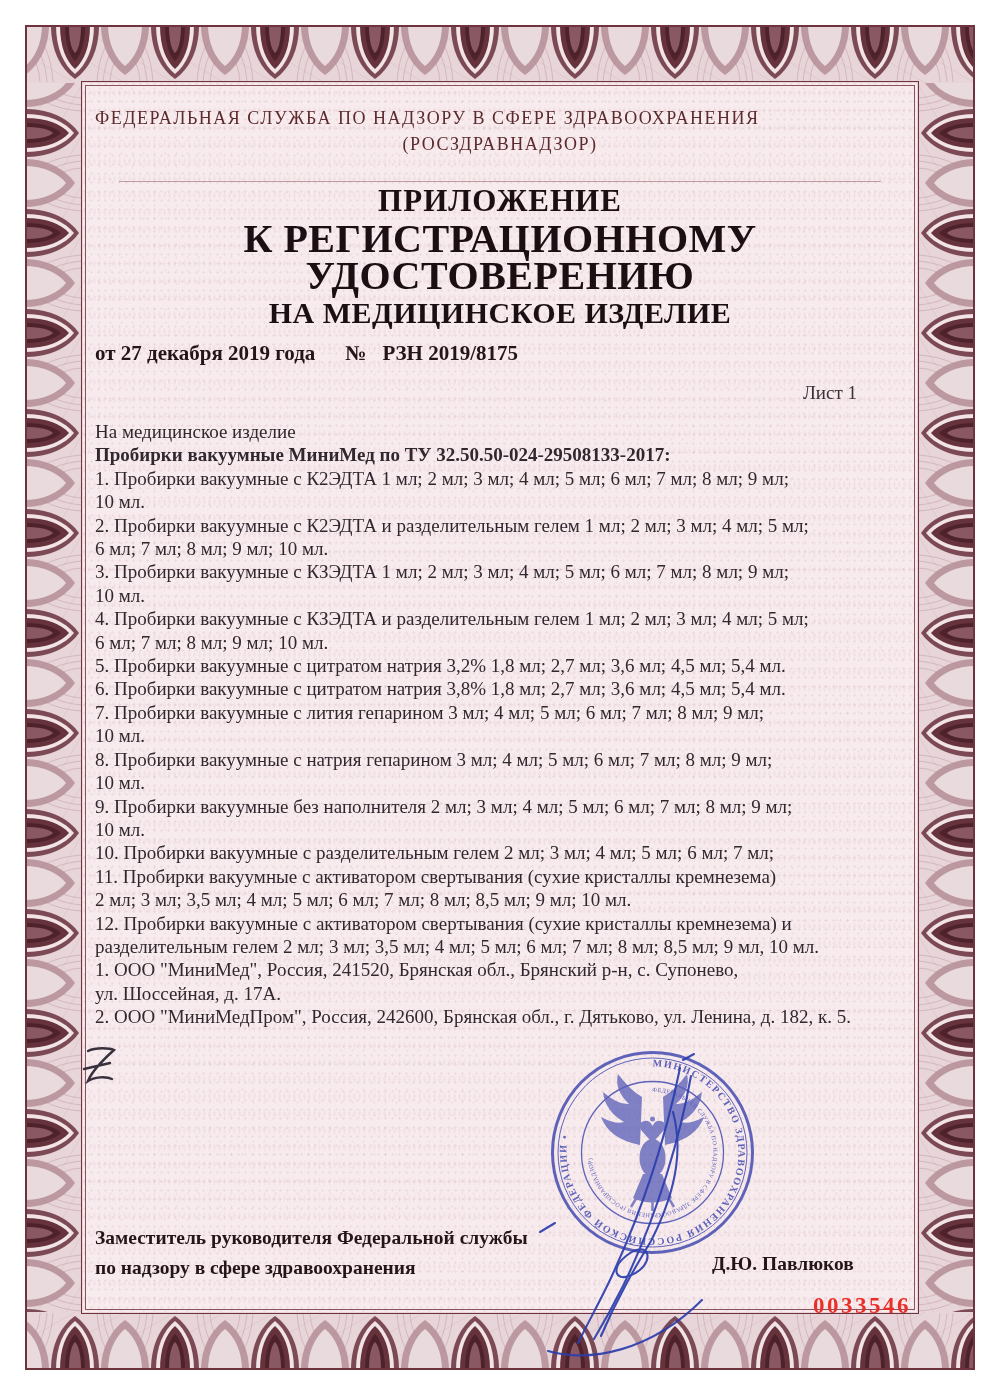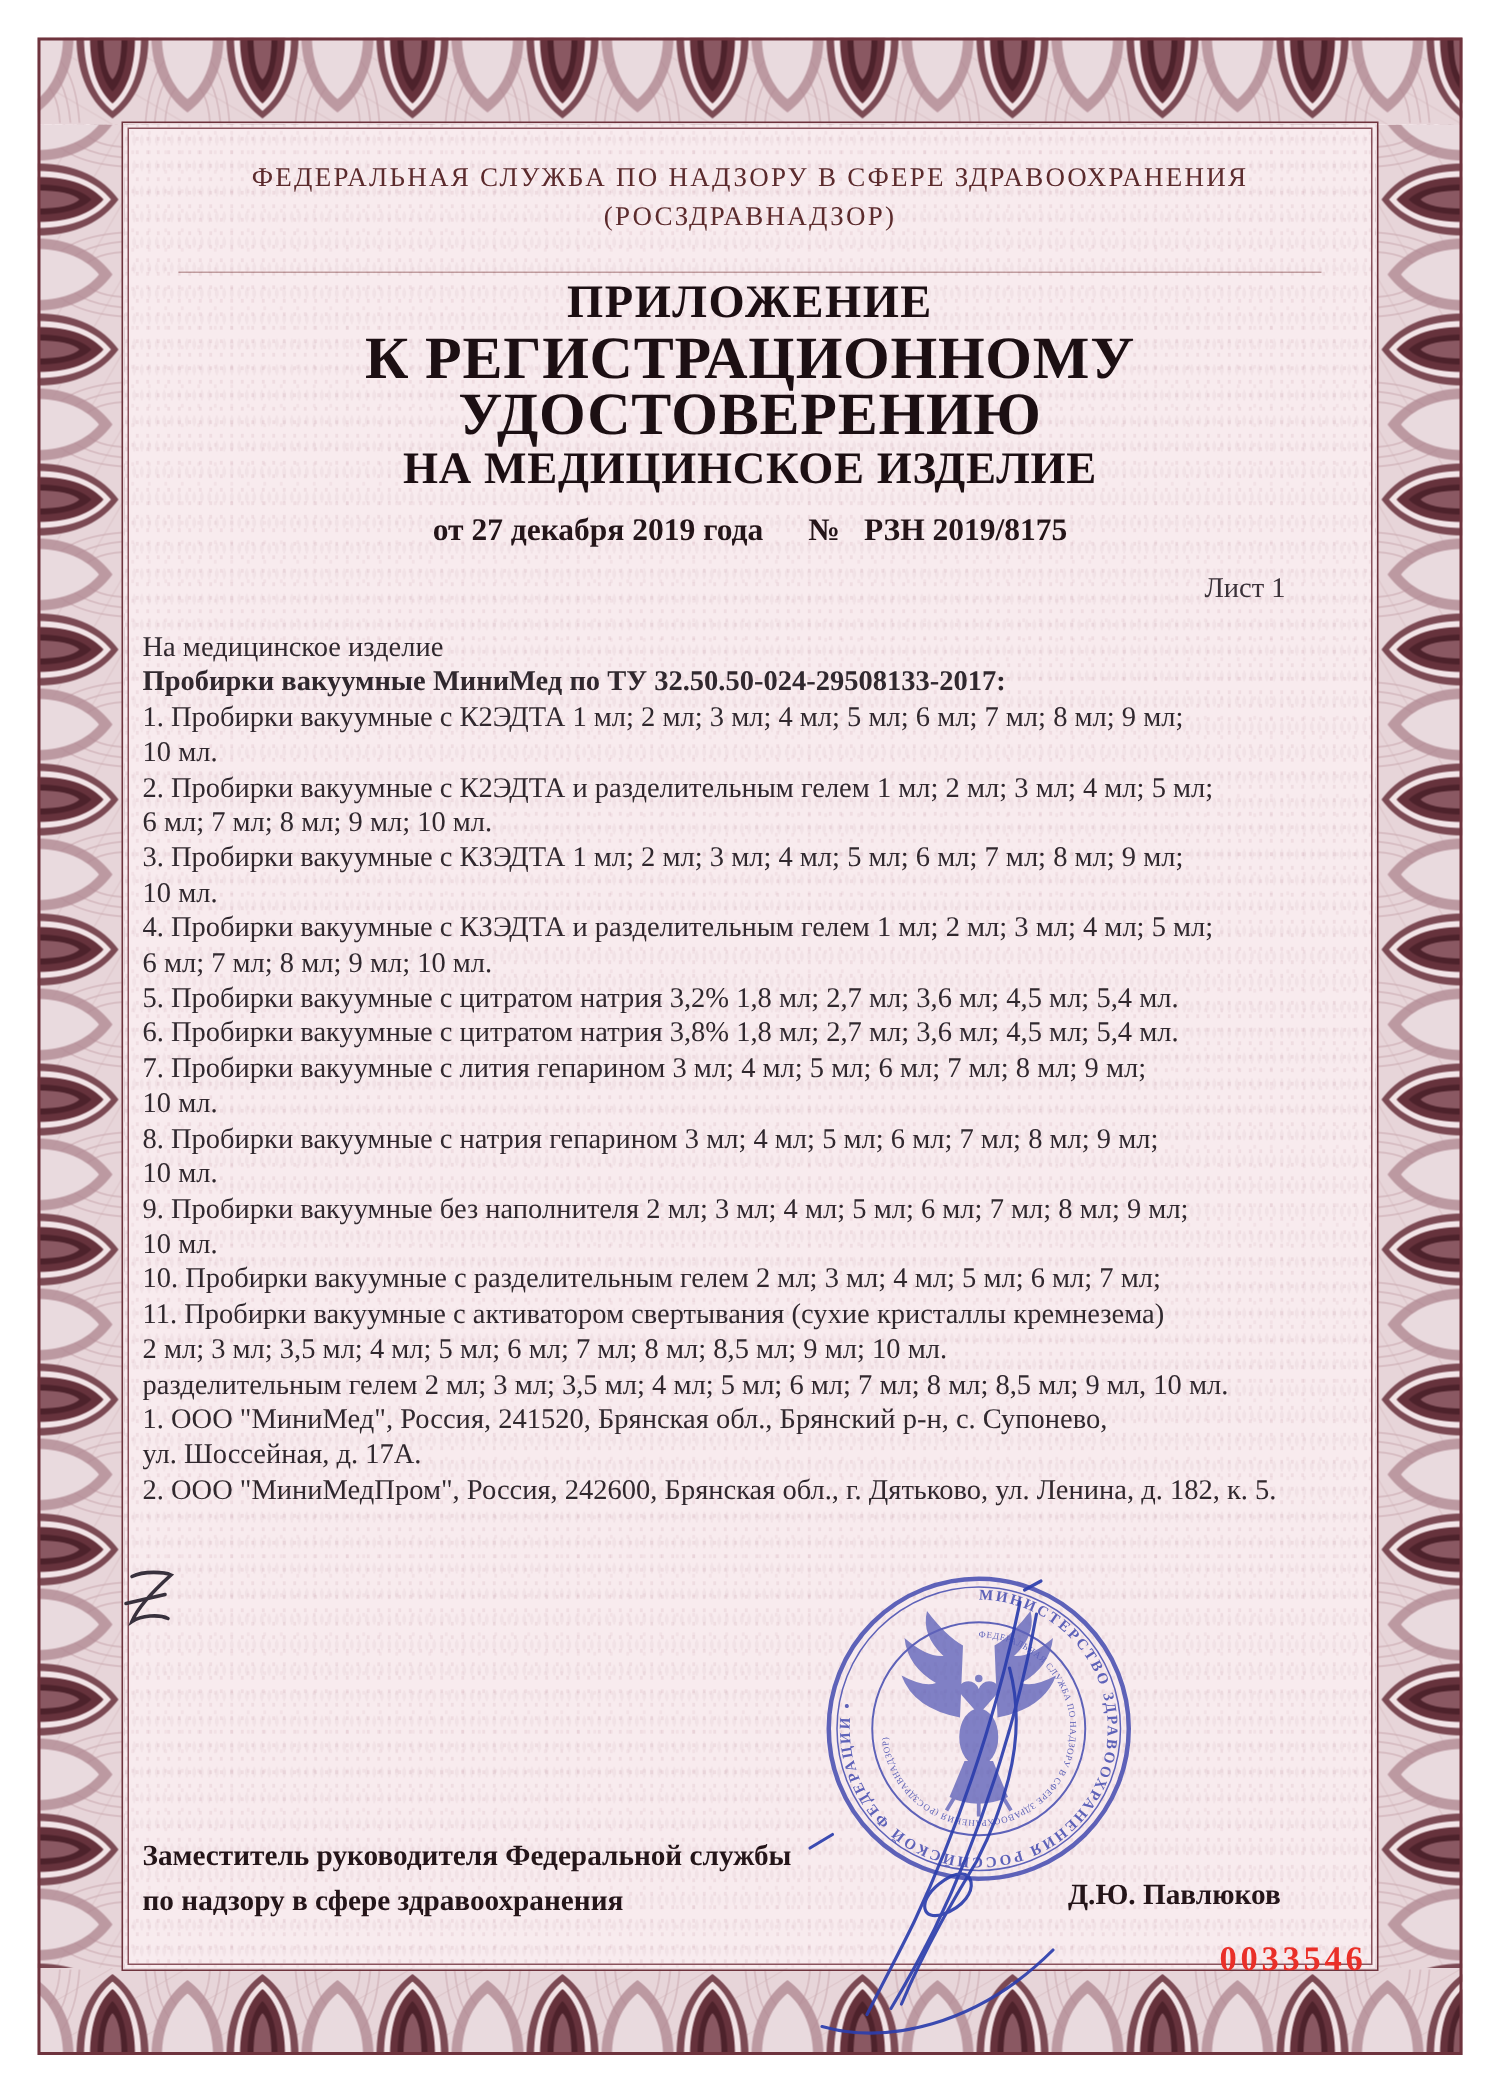--- a/index.html
+++ b/index.html
@@ -22,28 +22,28 @@
   .b-bottom{bottom:0;left:0;width:950px;height:58px;}
   .b-bottom svg{transform:scaleY(-1);}
   .b-left{top:58px;left:0;width:58px;height:1229px;}
   .b-right{top:58px;right:0;width:58px;height:1229px;}
   .b-right svg{transform:scaleX(-1);}
   .frame-outer{position:absolute;inset:0;border:2px solid #6e333d;pointer-events:none;}
   .frame-mid{position:absolute;inset:56px;border:1.5px solid #6e333d;pointer-events:none;}
   .frame-inner{position:absolute;inset:60px;border:1px solid #8a525c;pointer-events:none;}
 
   .content{position:absolute;left:60px;top:58px;width:830px;padding:0 10px;box-sizing:border-box;color:#30282e;}
-  .agency{margin-top:22px;text-align:center;font-size:18px;letter-spacing:1.5px;color:#5b2a2c;line-height:26px;}
+  .agency{margin-top:22px;font-size:18px;letter-spacing:1.5px;color:#5b2a2c;line-height:26px;}
   .agency-abbrev{text-align:center;font-size:18px;letter-spacing:1.5px;color:#5b2a2c;line-height:26px;}
   .divider{border-top:1px solid rgba(125,63,63,0.45);width:94%;margin:24px auto 0 auto;height:0;}
   .titles{text-align:center;font-weight:bold;color:#1c0f13;}
   .t1{font-size:31px;line-height:38px;letter-spacing:1px;}
   .t2{font-size:40px;line-height:37px;letter-spacing:0.5px;}
   .t3{font-size:30px;line-height:37px;letter-spacing:0.5px;}
-  .dateline{margin-top:10px;text-align:center;font-weight:bold;font-size:21px;color:#241519;}
+  .dateline{margin-top:10px;font-weight:bold;font-size:21px;color:#241519;}
   .dateline .gap1{display:inline-block;width:30px;}
   .dateline .gap2{display:inline-block;width:16px;}
   .sheet{margin-top:16px;text-align:right;padding-right:48px;font-size:19px;color:#3a3138;}
   .bodytext{margin-top:16px;font-size:19px;line-height:23.4px;color:#30282e;}
   .tline{white-space:nowrap;}
   .bold-line{font-weight:bold;}
 
   .handwritten{position:absolute;left:55px;top:1018px;width:45px;height:55px;}
   .stamp{position:absolute;left:520px;top:1020px;width:215px;height:215px;opacity:0.88;filter:blur(0.35px);}
   .signature{position:absolute;left:505px;top:1025px;width:260px;height:320px;}
@@ -167,20 +167,21 @@
           <div class="tline">10 мл.</div>
         </div>
       <div>
           <div class="tline">10. Пробирки вакуумные с разделительным гелем 2 мл; 3 мл; 4 мл; 5 мл; 6 мл; 7 мл;</div>
         </div>
       <div>
           <div class="tline">11. Пробирки вакуумные с активатором свертывания (сухие кристаллы кремнезема)</div>
           <div class="tline">2 мл; 3 мл; 3,5 мл; 4 мл; 5 мл; 6 мл; 7 мл; 8 мл; 8,5 мл; 9 мл; 10 мл.</div>
         </div>
       <div>
+          <div class="tline">12. Пробирки вакуумные с активатором свертывания (сухие кристаллы кремнезема) и</div>
           <div class="tline">разделительным гелем 2 мл; 3 мл; 3,5 мл; 4 мл; 5 мл; 6 мл; 7 мл; 8 мл; 8,5 мл; 9 мл, 10 мл.</div>
         </div>
       <div>
           <div class="tline">1. ООО "МиниМед", Россия, 241520, Брянская обл., Брянский р-н, с. Супонево,</div>
           <div class="tline">ул. Шоссейная, д. 17А.</div>
         </div>
       <div>
           <div class="tline">2. ООО "МиниМедПром", Россия, 242600, Брянская обл., г. Дятьково, ул. Ленина, д. 182, к. 5.</div>
         </div>
     </div>

